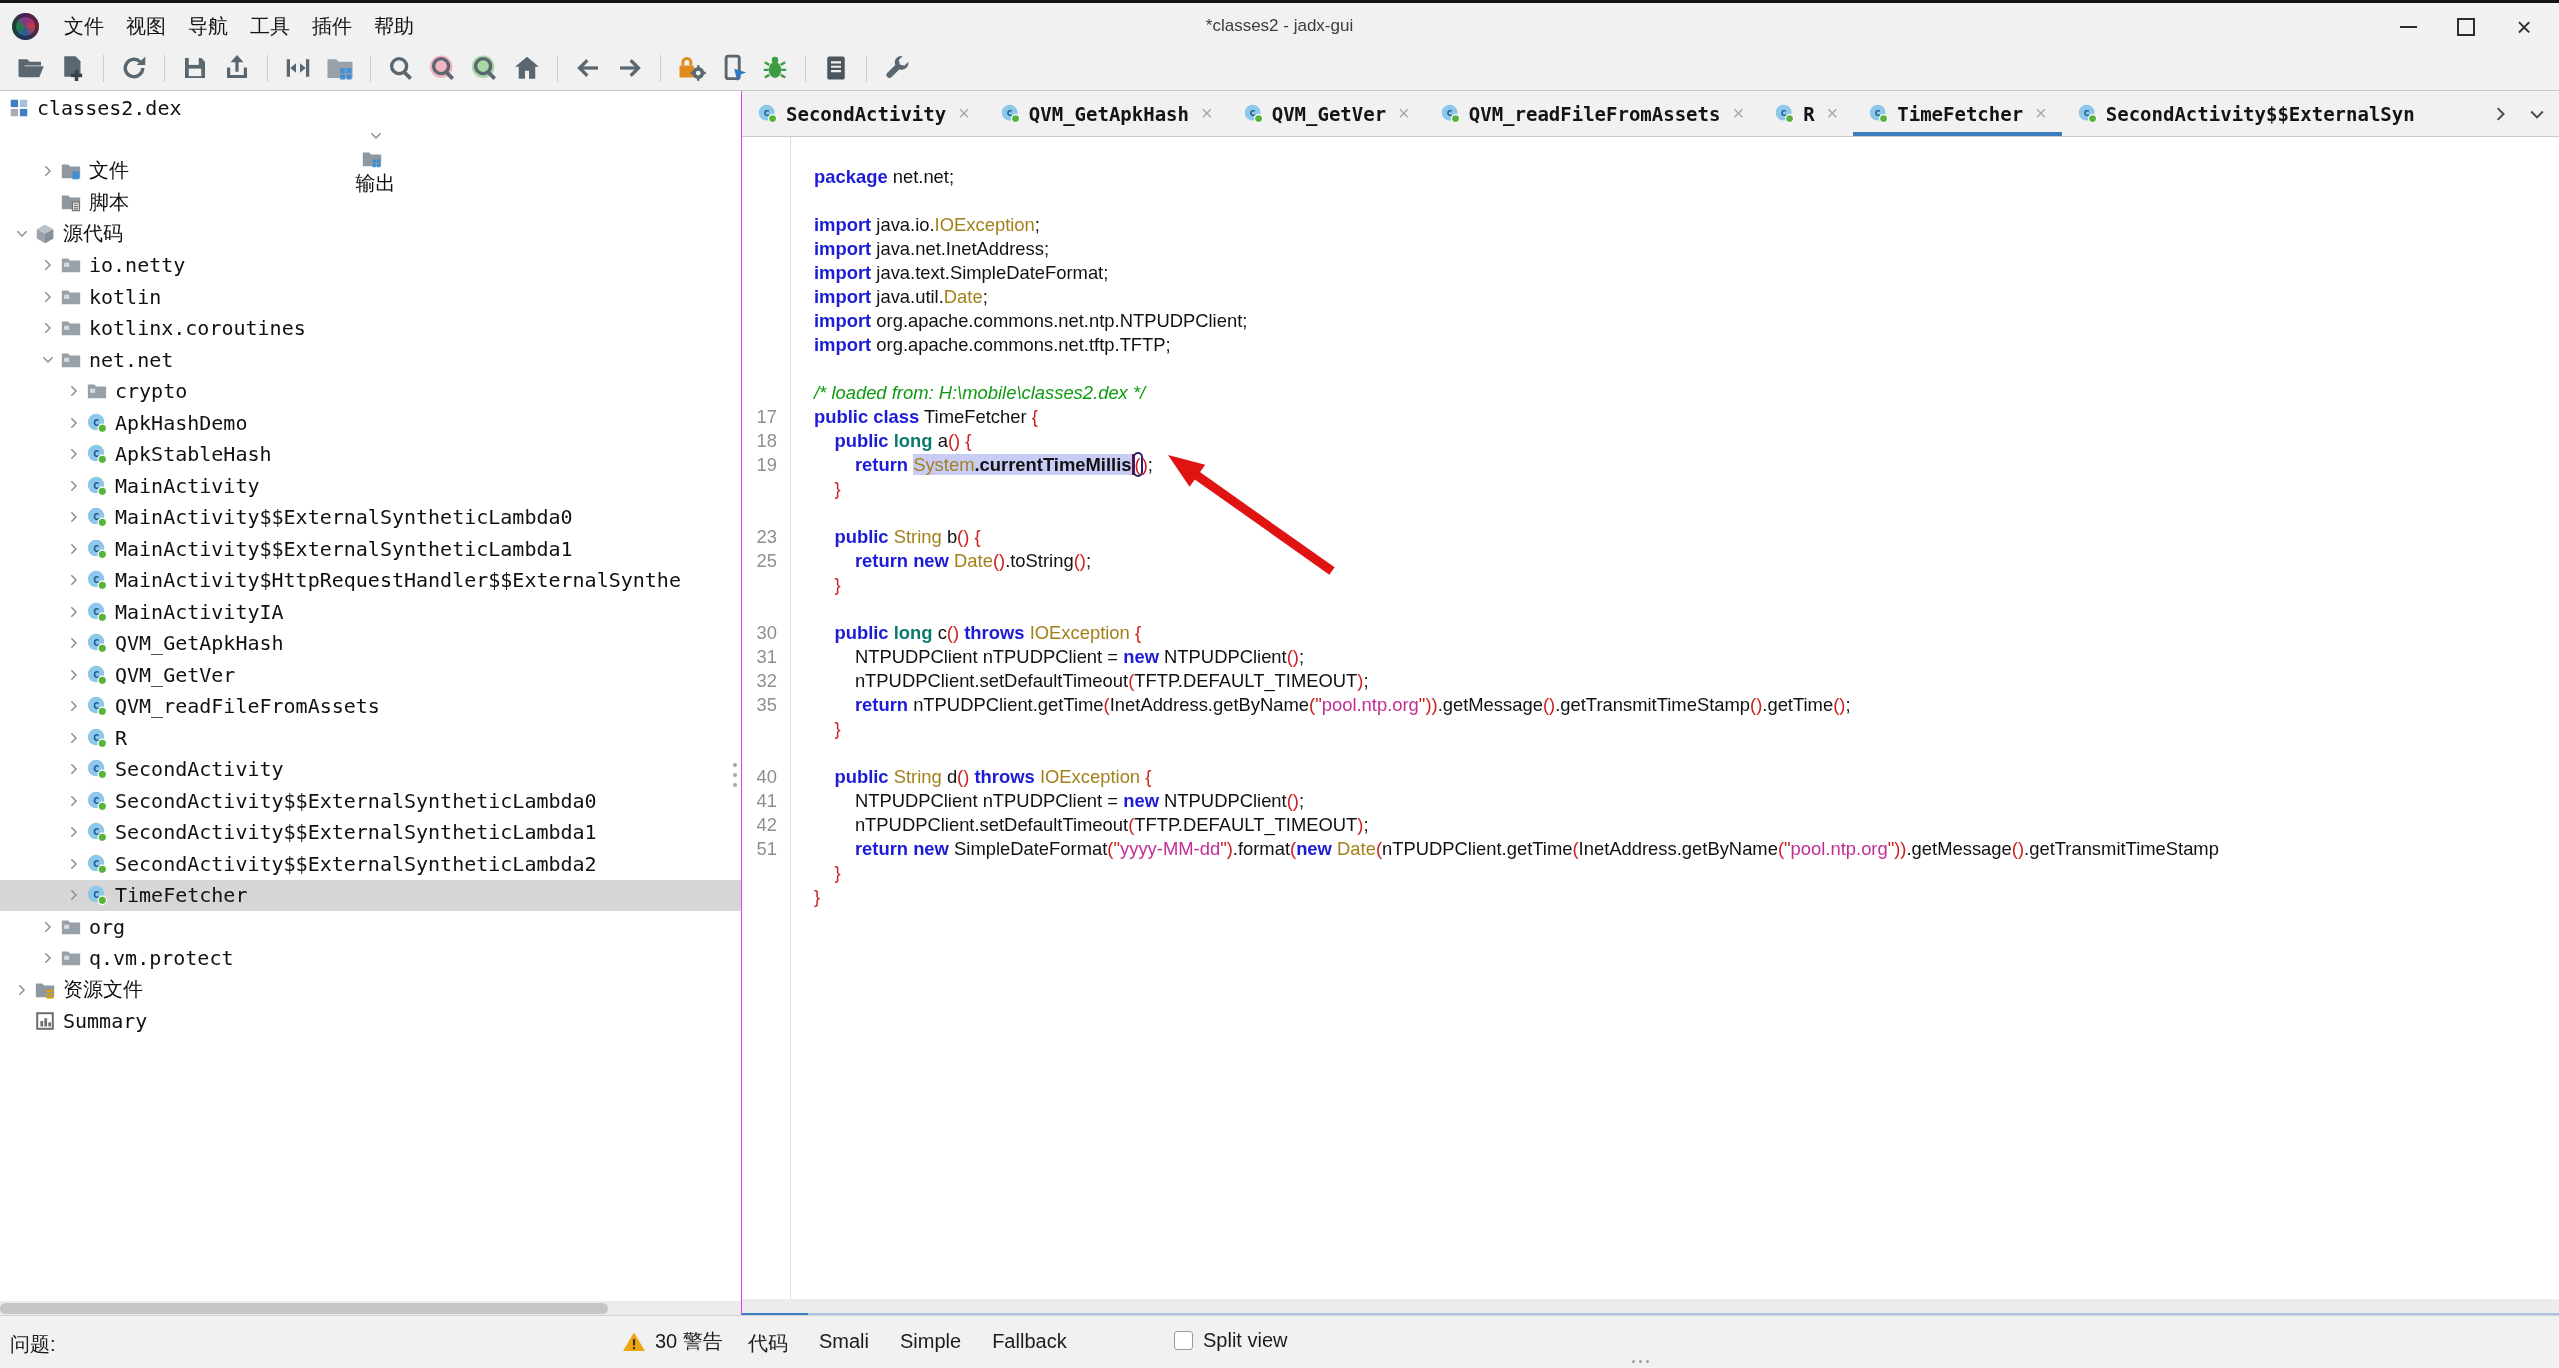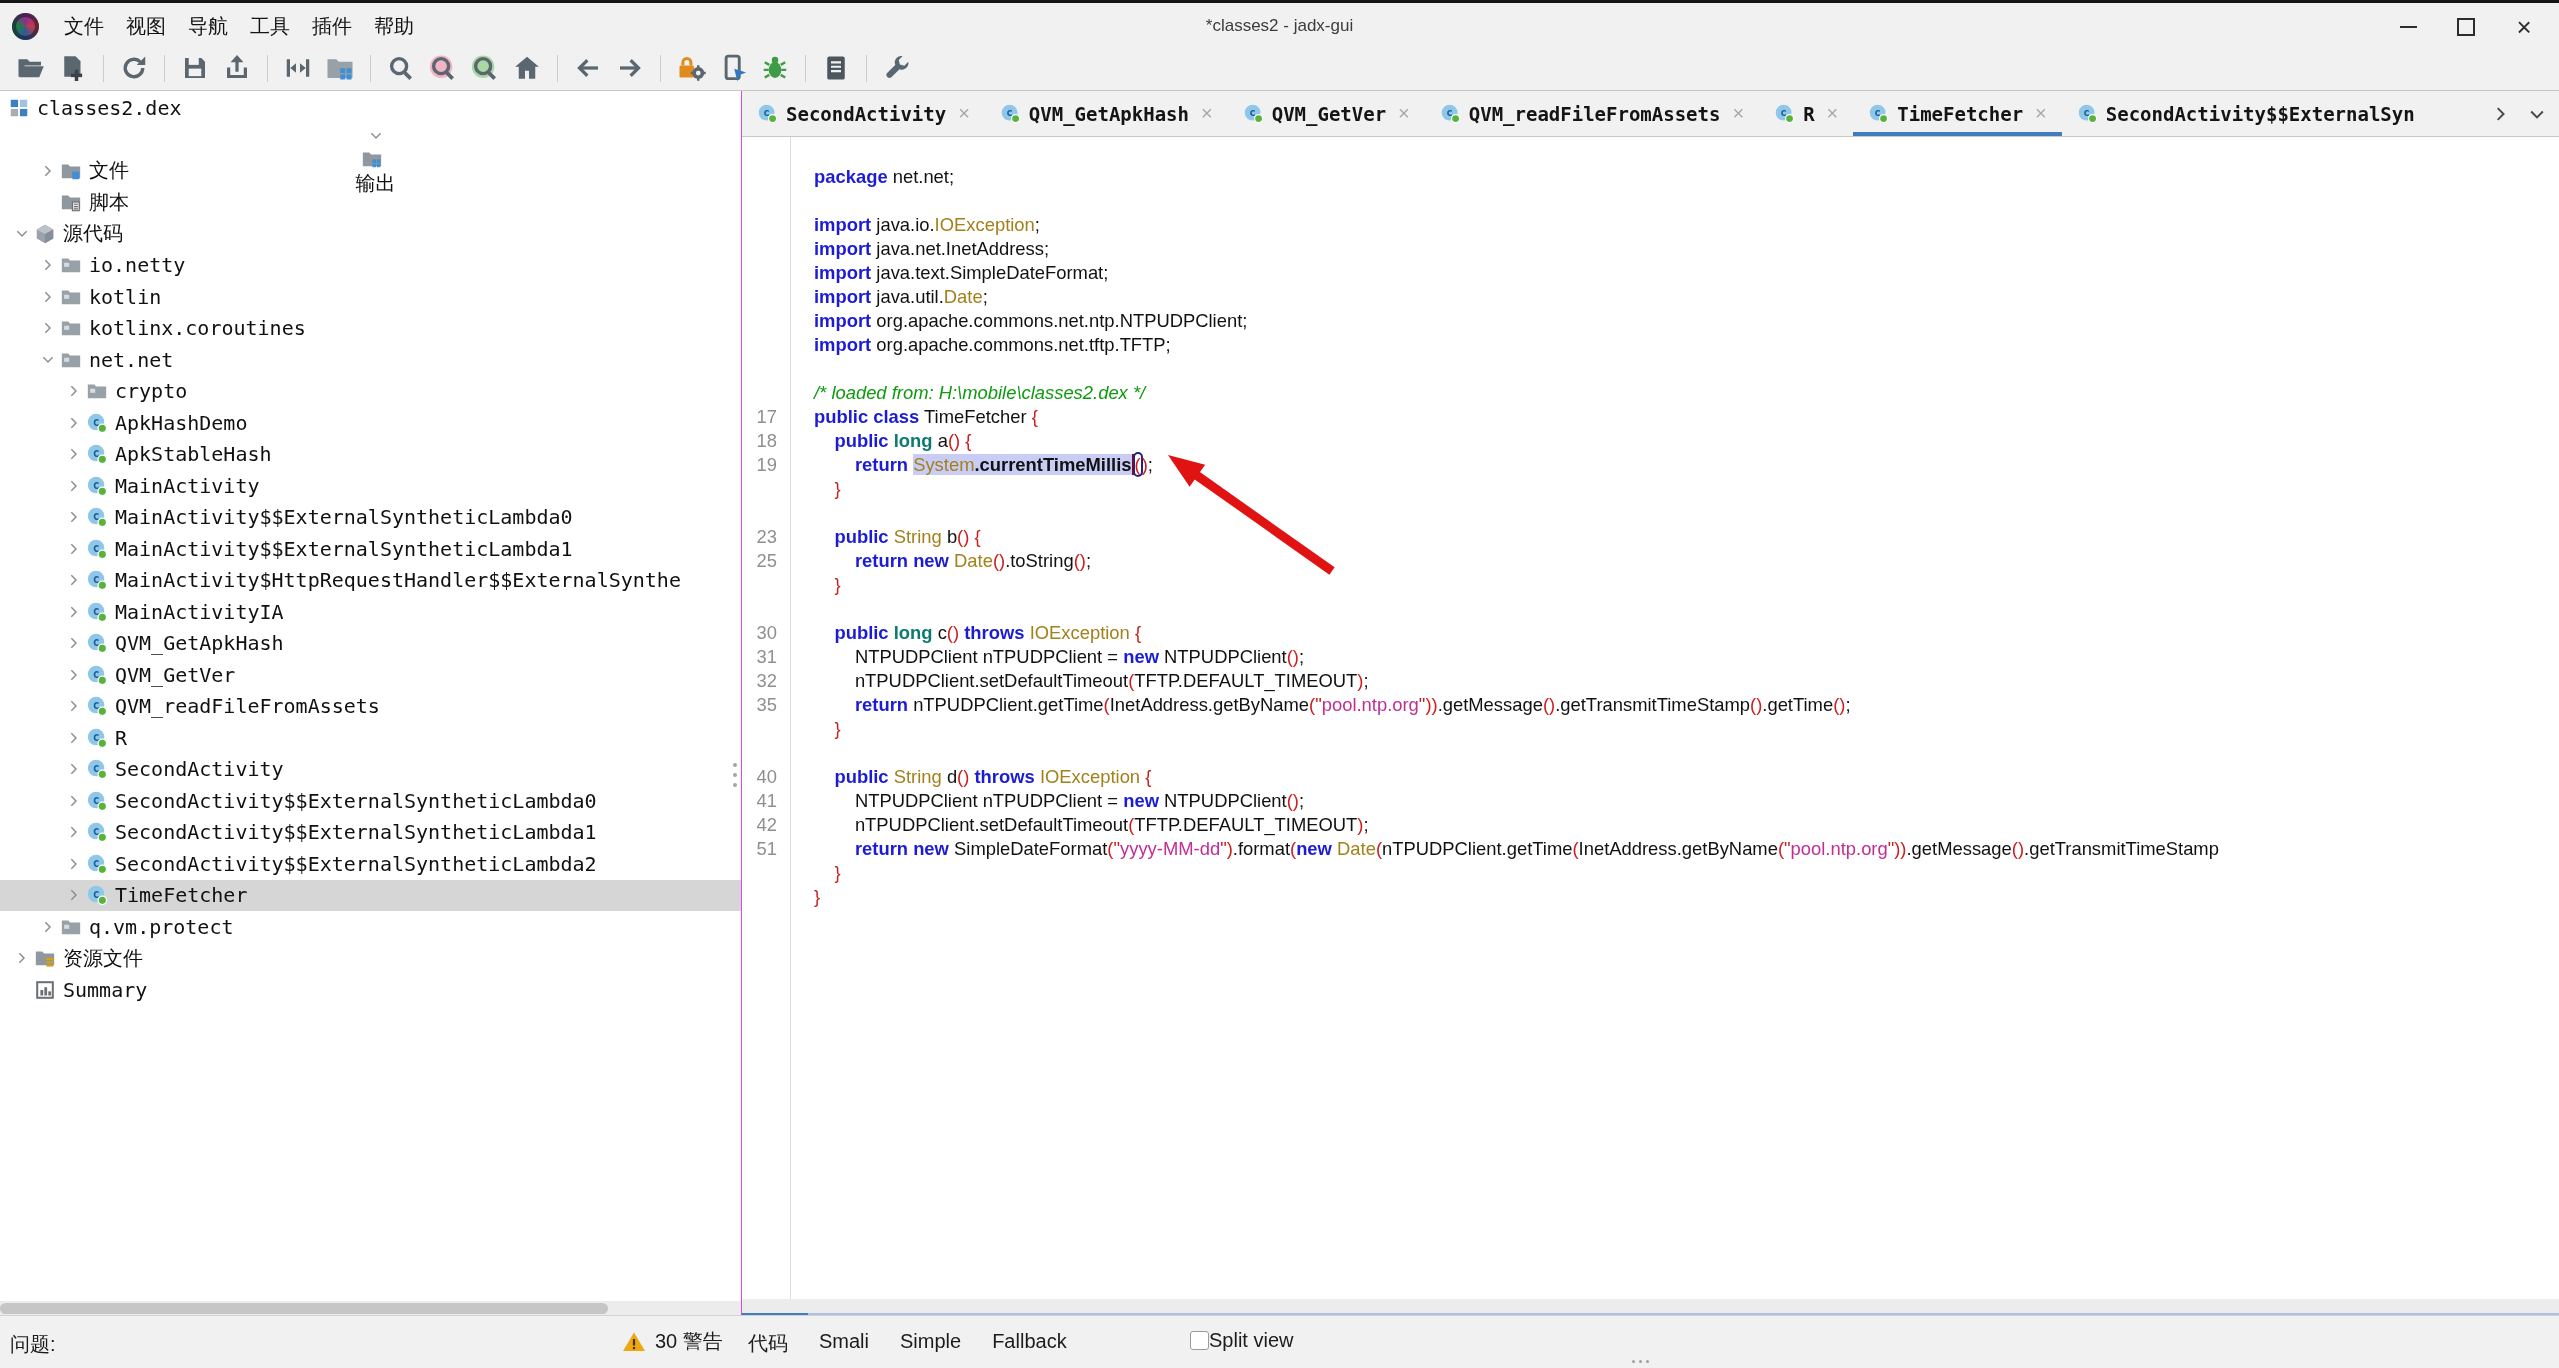--- a/index.html
+++ b/index.html
@@ -76,21 +76,21 @@
   .ed-accent{height:3px;flex:none;background:#a9c3de;position:relative;}
   .ed-accent .active-seg{position:absolute;left:0;top:0;width:66px;height:3px;background:#3d7dc4;}
   
   #bottombar{position:absolute;left:0;right:0;bottom:0;height:52px;background:#f1f1f1;
              border-top:1px solid #d2d2d2;font-size:20px;}
   .issues{position:absolute;left:10px;top:15px;color:#1c1c1c;}
   .warnchip{position:absolute;left:622px;top:12px;display:flex;gap:9px;align-items:center;color:#1c1c1c;}
   .warnchip svg{width:24px;height:24px;}
   .viewtabs{position:absolute;left:748px;top:14px;display:flex;gap:31px;color:#1c1c1c;}
   .viewtab{cursor:default;}
-  .splitview{position:absolute;left:1174px;top:13px;display:flex;gap:0;align-items:center;color:#1c1c1c;margin-left:16px;}
+  .splitview{position:absolute;left:1174px;top:13px;display:flex;gap:10px;align-items:center;color:#1c1c1c;}
   .checkbox{width:19px;height:19px;border:1px solid #9a9a9a;background:#fff;border-radius:3px;box-sizing:border-box;}
   .grip{position:absolute;left:1632px;top:44px;display:flex;gap:4px;}
   .grip i{width:3px;height:3px;border-radius:50%;background:#a0a0a0;}
   
   #overlay{position:absolute;inset:0;pointer-events:none;z-index:60;}
 </style>
 </head>
 <body>
 
 <div id="app">
@@ -389,20 +389,26 @@
               <text x="11" y="15.2" font-size="12.5" text-anchor="middle" fill="#1c5f8f" font-family="DejaVu Sans Mono, monospace" font-weight="bold">c</text>
               <circle cx="17.8" cy="17.8" r="4.6" fill="#57b33c" stroke="#ffffff" stroke-width="1.4"></circle>
             </svg></span><span class="t-label">SecondActivity$$ExternalSyntheticLambda2</span></div>
         <div class="tree-row selected" style="padding-left: 62px;"><span class="chev"><svg viewBox="0 0 24 24" xmlns="http://www.w3.org/2000/svg">
               <polyline points="8,5 15,12 8,19" fill="none" stroke="#8d8d8d" stroke-width="2.2"></polyline>
             </svg></span><span class="t-icon"><svg viewBox="0 0 24 24" xmlns="http://www.w3.org/2000/svg">
               <circle cx="11" cy="11" r="9" fill="#8ec7e9"></circle>
               <text x="11" y="15.2" font-size="12.5" text-anchor="middle" fill="#1c5f8f" font-family="DejaVu Sans Mono, monospace" font-weight="bold">c</text>
               <circle cx="17.8" cy="17.8" r="4.6" fill="#57b33c" stroke="#ffffff" stroke-width="1.4"></circle>
             </svg></span><span class="t-label">TimeFetcher</span></div>
+        <div class="tree-row" style="padding-left: 36px;"><span class="chev"><svg viewBox="0 0 24 24" xmlns="http://www.w3.org/2000/svg">
+              <polyline points="8,5 15,12 8,19" fill="none" stroke="#8d8d8d" stroke-width="2.2"></polyline>
+            </svg></span><span class="t-icon"><svg viewBox="0 0 24 24" xmlns="http://www.w3.org/2000/svg">
+              <path d="M2 5h7l2 2h11v13H2z" fill="#98a0a8"></path>
+              <rect x="4.5" y="9.5" width="5.5" height="4.5" fill="#d7dce0"></rect>
+            </svg></span><span class="t-label">org</span></div>
         <div class="tree-row" style="padding-left: 36px;"><span class="chev"><svg viewBox="0 0 24 24" xmlns="http://www.w3.org/2000/svg">
               <polyline points="8,5 15,12 8,19" fill="none" stroke="#8d8d8d" stroke-width="2.2"></polyline>
             </svg></span><span class="t-icon"><svg viewBox="0 0 24 24" xmlns="http://www.w3.org/2000/svg">
               <path d="M2 5h7l2 2h11v13H2z" fill="#98a0a8"></path>
               <rect x="4.5" y="9.5" width="5.5" height="4.5" fill="#d7dce0"></rect>
             </svg></span><span class="t-label">q.vm.protect</span></div>
         <div class="tree-row" style="padding-left: 10px;"><span class="chev"><svg viewBox="0 0 24 24" xmlns="http://www.w3.org/2000/svg">
               <polyline points="8,5 15,12 8,19" fill="none" stroke="#8d8d8d" stroke-width="2.2"></polyline>
             </svg></span><span class="t-icon"><svg viewBox="0 0 24 24" xmlns="http://www.w3.org/2000/svg">
               <path d="M2 5h7l2 2h11v13H2z" fill="#8f979f"></path>

